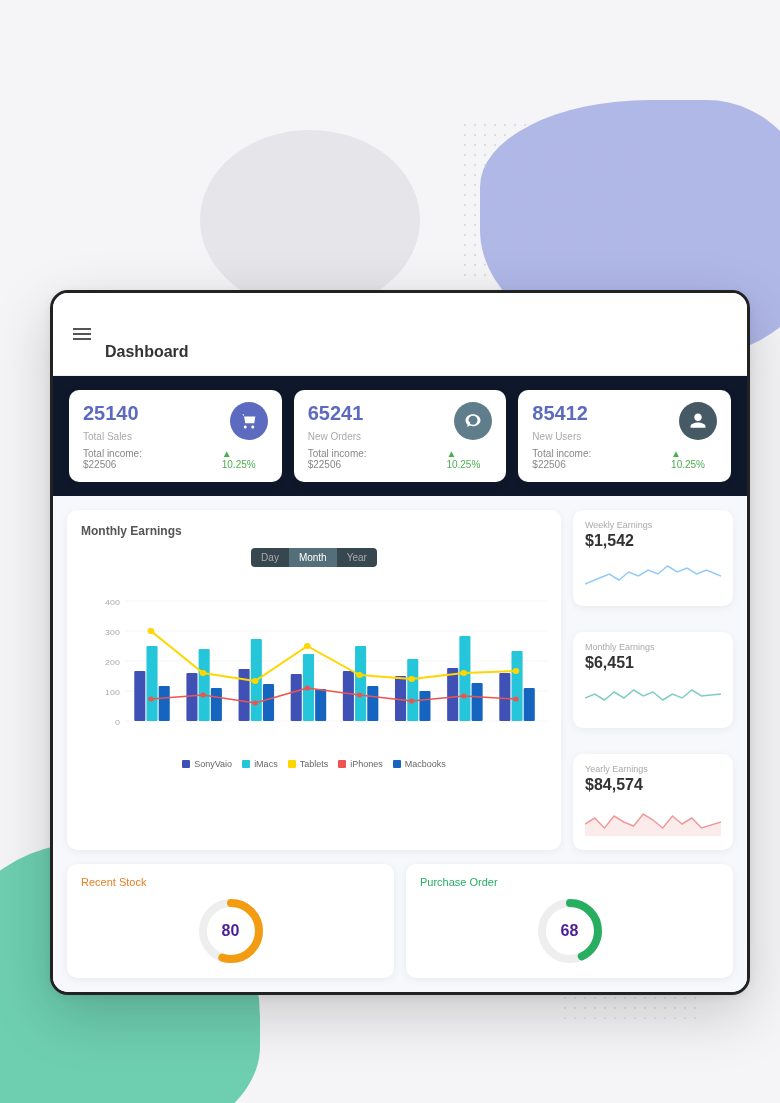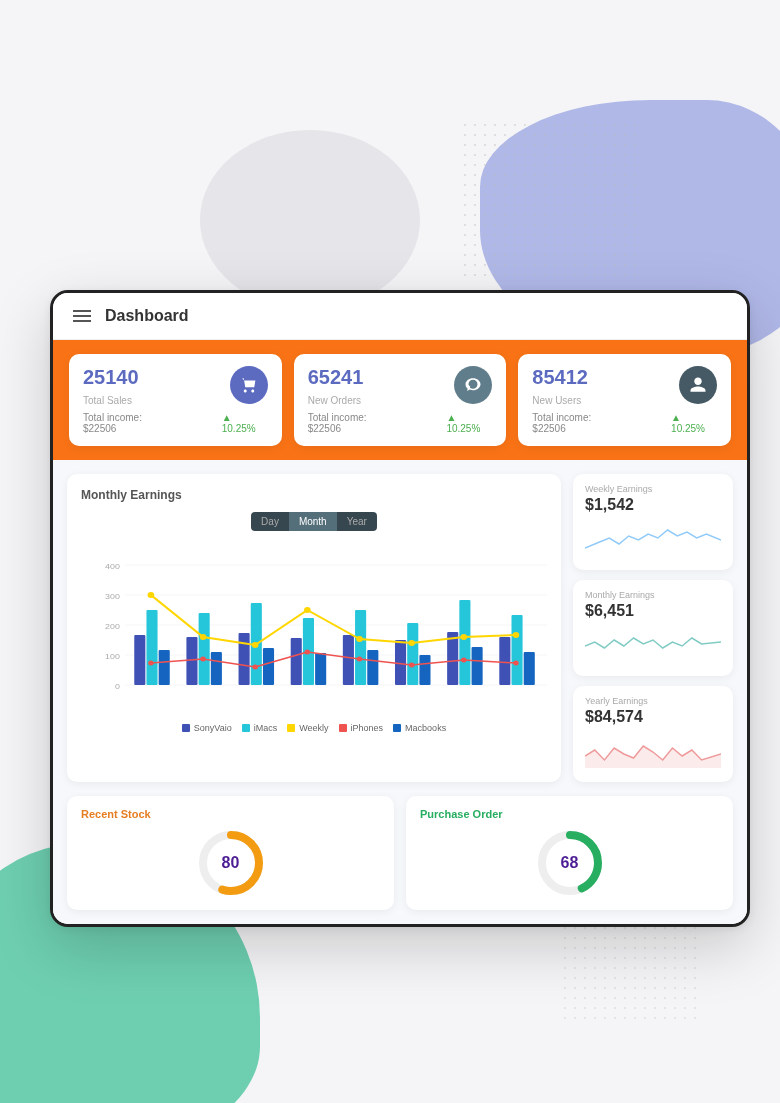--- a/index.html
+++ b/index.html
@@ -98,28 +98,29 @@
     .hamburger-icon span {
       width: 18px;
       height: 2px;
       background: #555;
       display: block;
     }
     .header-title {
       font-size: 16px;
       font-weight: 600;
       color: #333;
+      margin-top: 36px;
     }
 
     
     .stats-row {
       display: flex;
       padding: 14px 16px;
       gap: 12px;
-      background: #f97316;
+      background: #0f172a;
     }
     .stat-card {
       flex: 1;
       background: white;
       border-radius: 10px;
       padding: 12px 14px;
       box-shadow: 0 2px 10px rgba(0,0,0,0.07);
       display: flex;
       flex-direction: column;
       gap: 6px;
@@ -242,21 +243,21 @@
       width: 8px;
       height: 8px;
       border-radius: 1px;
     }
 
     
     .right-panel {
       width: 160px;
       display: flex;
       flex-direction: column;
-      gap: 10px;
+      gap: 26px;
       flex-shrink: 0;
     }
     .earnings-card {
       background: white;
       border-radius: 10px;
       padding: 10px 12px;
       box-shadow: 0 2px 8px rgba(0,0,0,0.06);
     }
     .earnings-label {
       font-size: 9px;
@@ -287,21 +288,21 @@
       border-radius: 10px;
       padding: 12px 14px;
       box-shadow: 0 2px 8px rgba(0,0,0,0.06);
       display: flex;
       flex-direction: column;
       align-items: center;
       gap: 8px;
     }
     .bottom-card-title {
       font-size: 11px;
-      font-weight: 700;
+      font-weight: 400;
       color: #e67e22;
       align-self: flex-start;
     }
     .bottom-card-title.green { color: #27ae60; }
     .bottom-card-title.brown { color: #795548; }
 
     
     .donut-wrapper {
       position: relative;
       width: 70px;
@@ -469,21 +470,21 @@
         <div class="legend-item">
           <div class="legend-dot" style="background:#3f51b5;"></div>
           <span>SonyVaio</span>
         </div>
         <div class="legend-item">
           <div class="legend-dot" style="background:#26c6da;"></div>
           <span>iMacs</span>
         </div>
         <div class="legend-item">
           <div class="legend-dot" style="background:#ffd600;"></div>
-          <span>Weekly</span>
+          <span>Tablets</span>
         </div>
         <div class="legend-item">
           <div class="legend-dot" style="background:#ef5350;"></div>
           <span>iPhones</span>
         </div>
         <div class="legend-item">
           <div class="legend-dot" style="background:#1565c0;"></div>
           <span>Macbooks</span>
         </div>
       </div>

